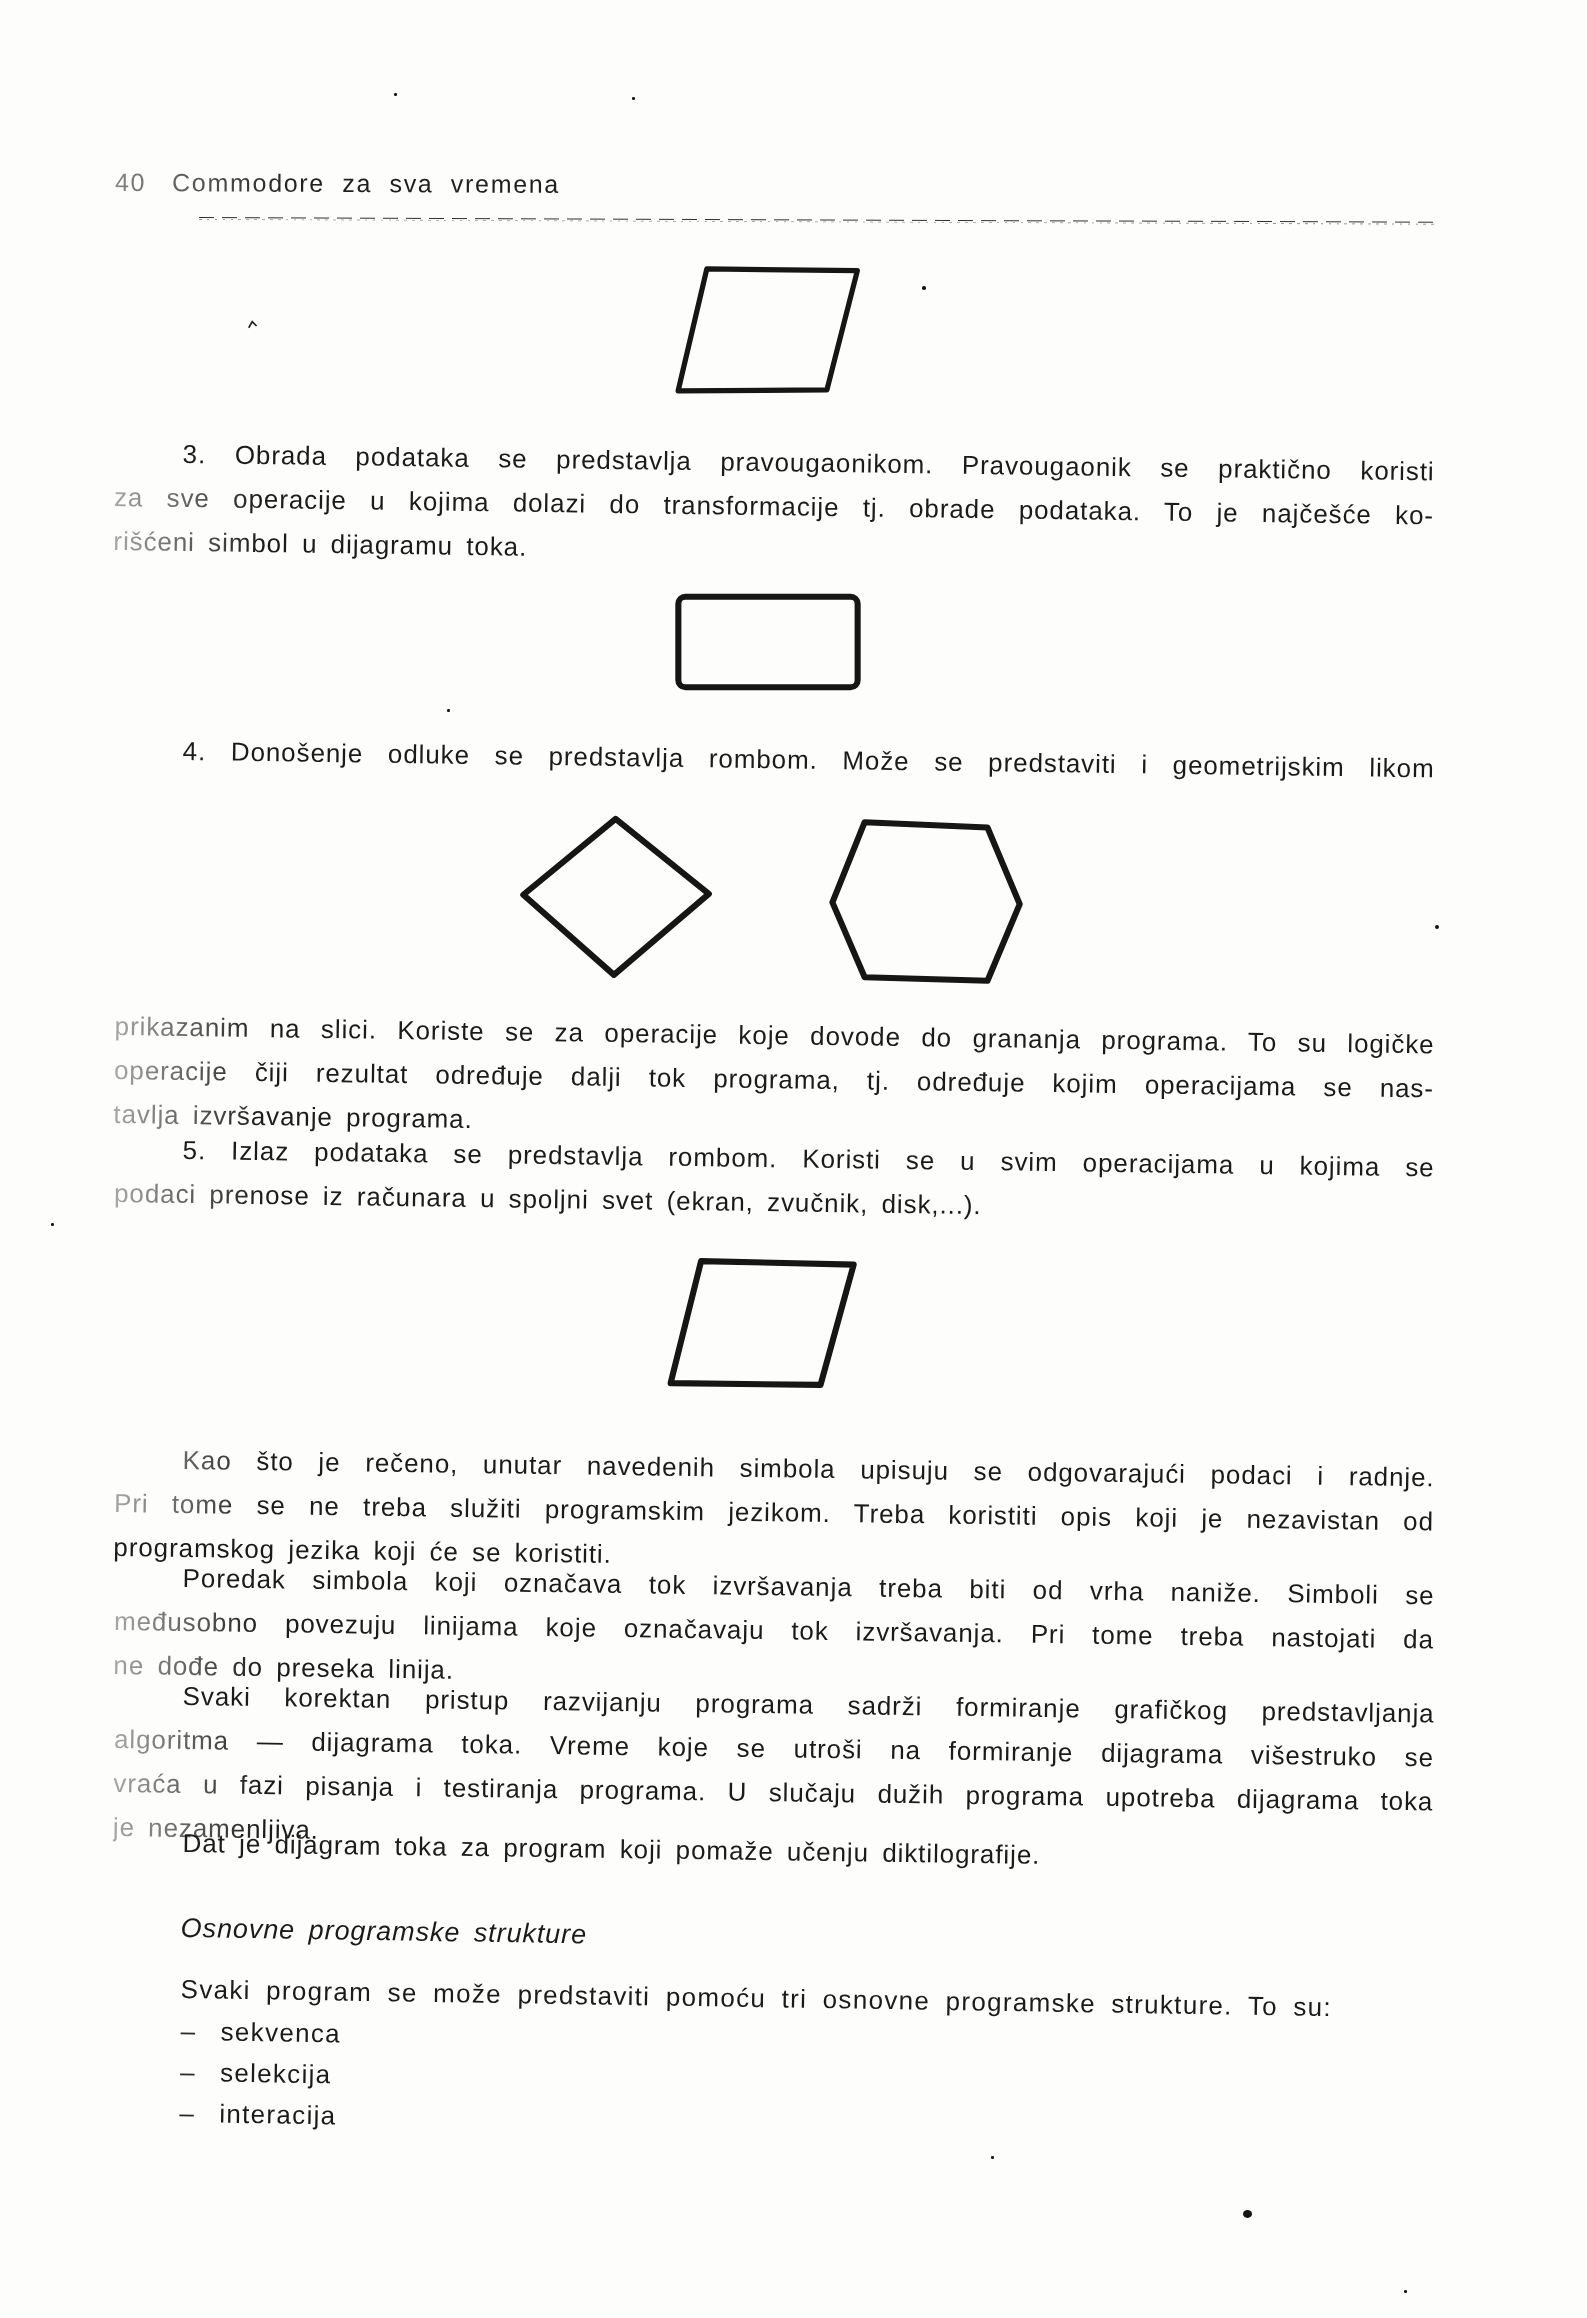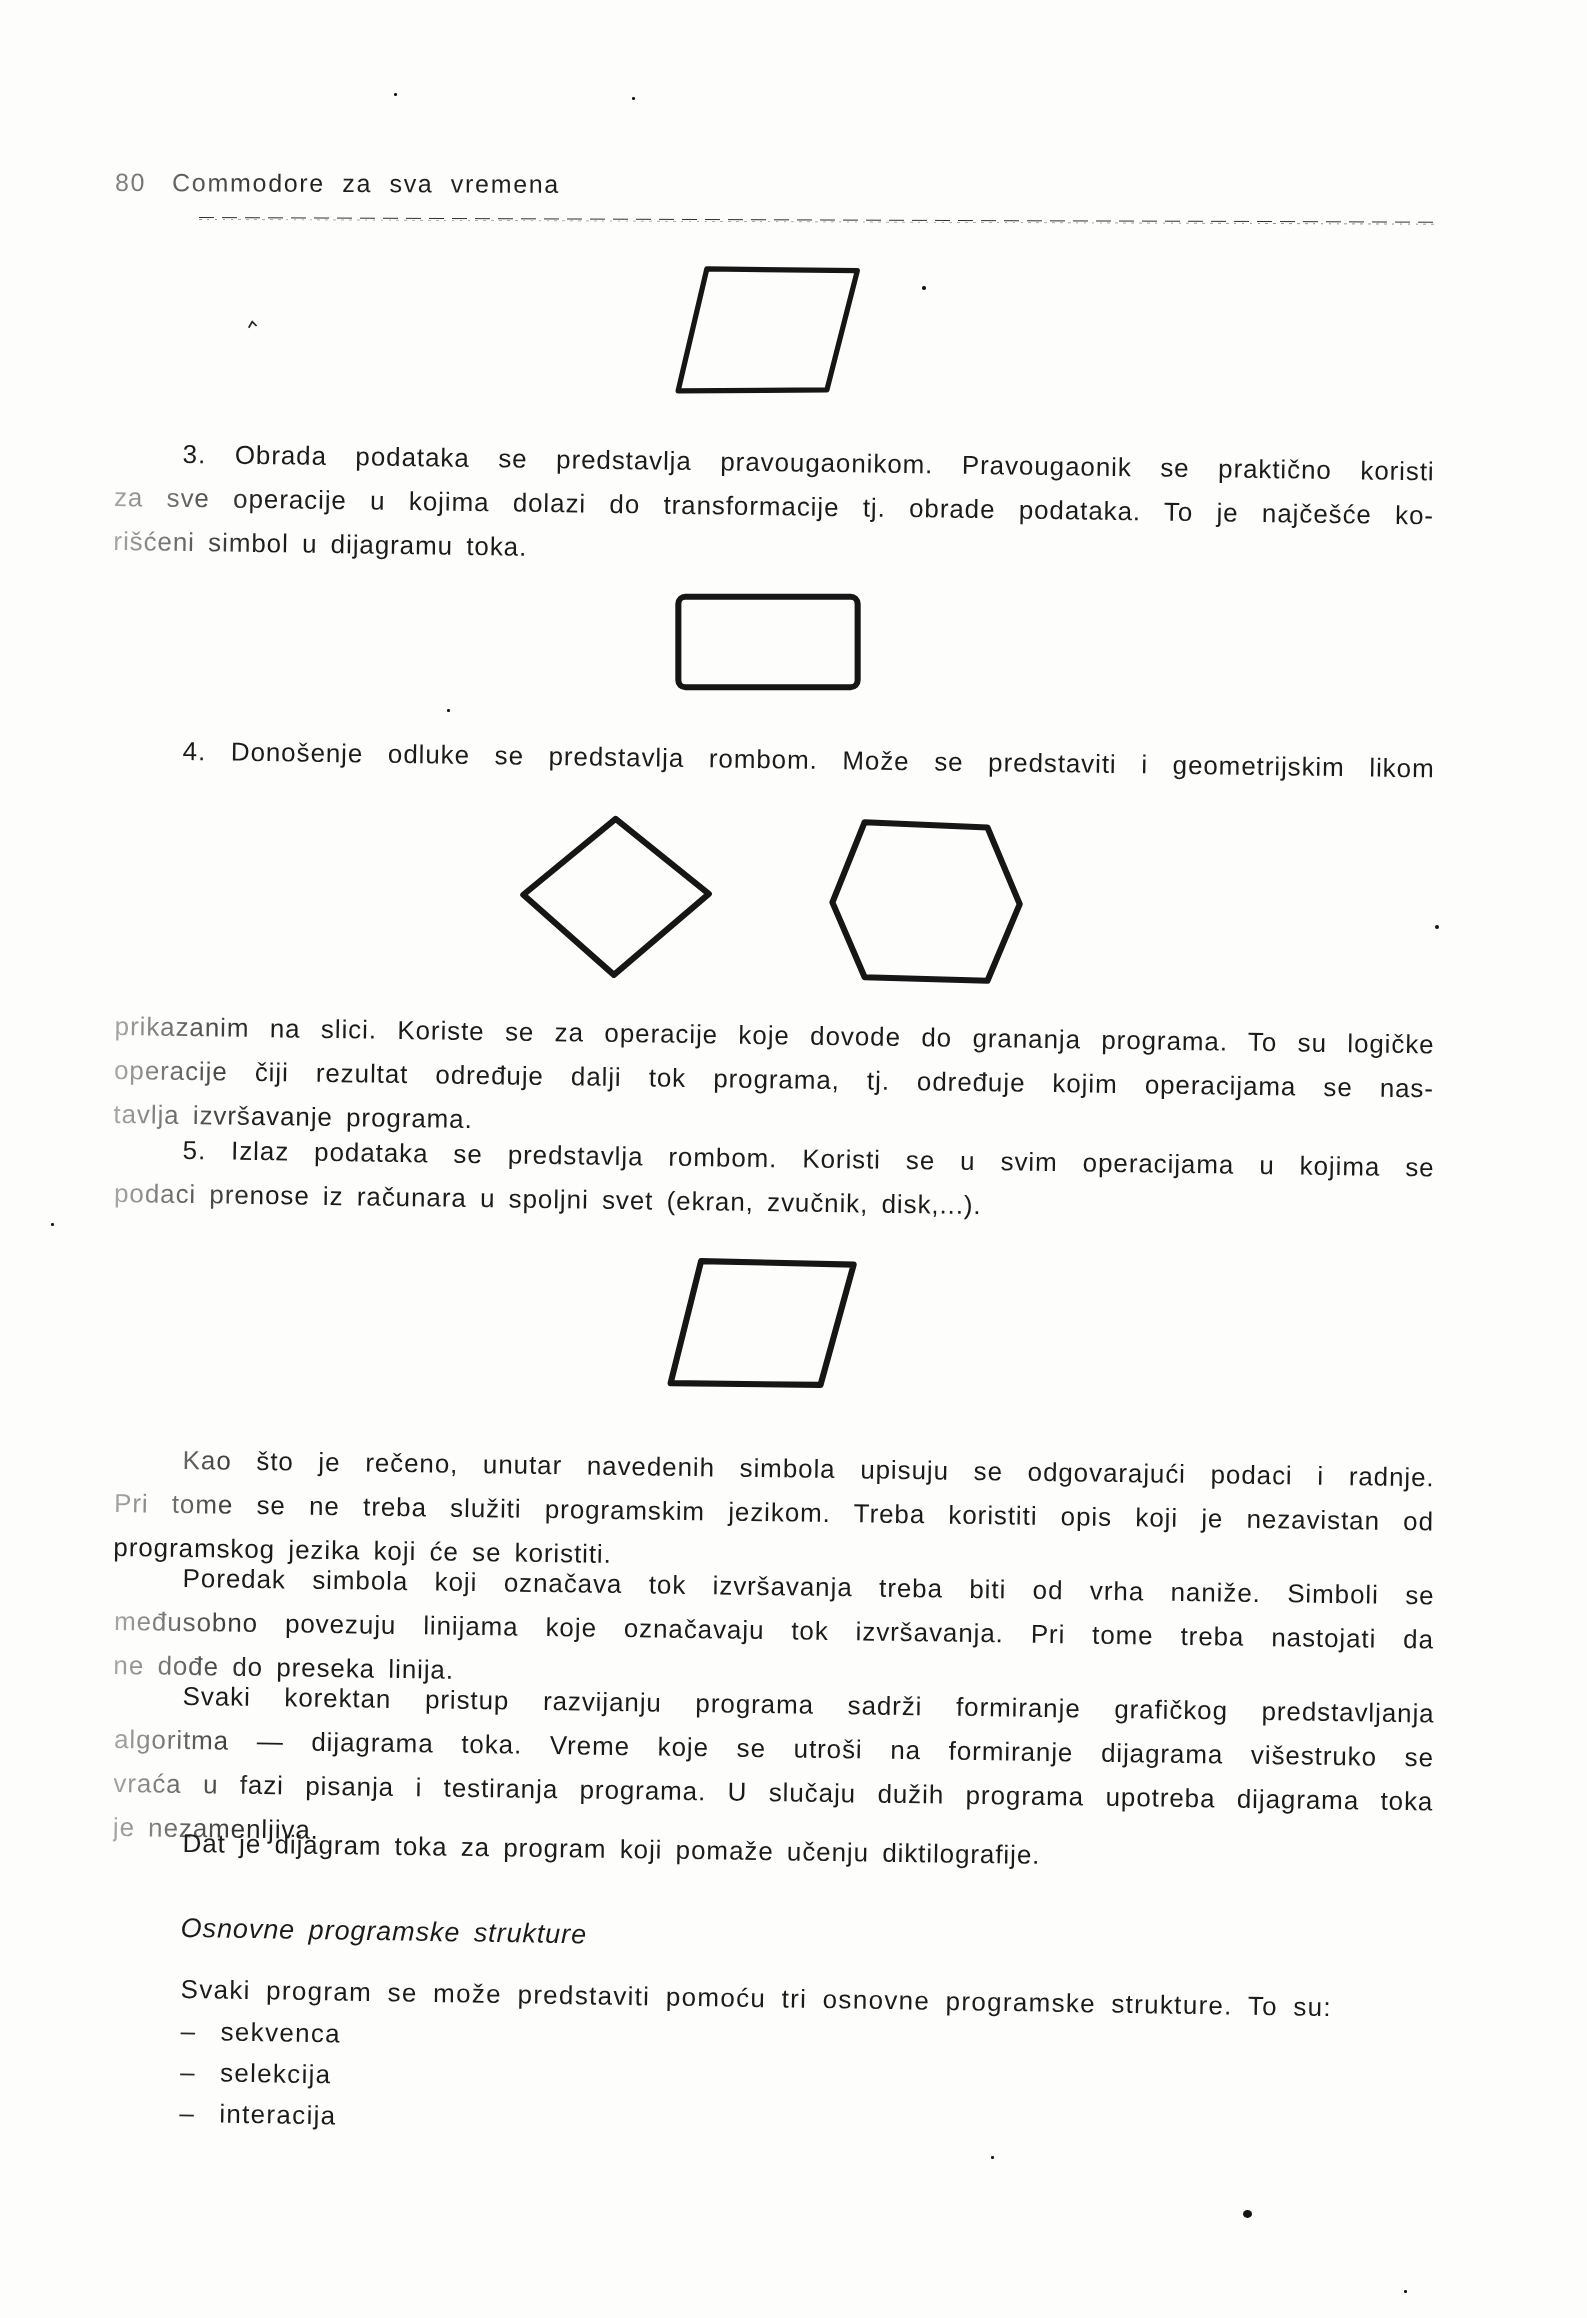--- a/index.html
+++ b/index.html
@@ -66,21 +66,21 @@
   .shape polygon,.shape rect{fill:none;stroke:#161616;stroke-linejoin:round;}
   
   .speck{position:absolute;background:#141414;border-radius:50%;}
 </style>
 </head>
 <body>
 
 <div id="page">
 
   <div class="header">
-    <span class="pgnum">80</span><span>Commodore za sva vremena</span>
+    <span class="pgnum">40</span><span>Commodore za sva vremena</span>
   </div>
   <div class="rule"></div>
 
   <svg class="shape" style="left:669px;top:262px" width="194" height="134" viewBox="0 0 222 154">
     <polygon points="43,8 216,10 181,147 10,148" stroke-width="6"></polygon>
   </svg>
 
   <div class="para" style="top:431px">
     <div class="line indent">3. Obrada podataka se predstavlja pravougaonikom. Pravougaonik se praktično koristi</div>
     <div class="line fade">za sve operacije u kojima dolazi do transformacije tj. obrade podataka. To je najčešće ko-</div>

